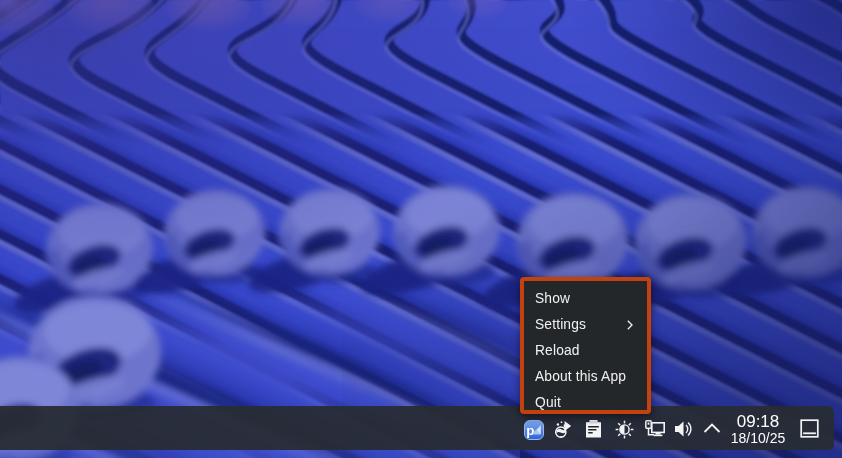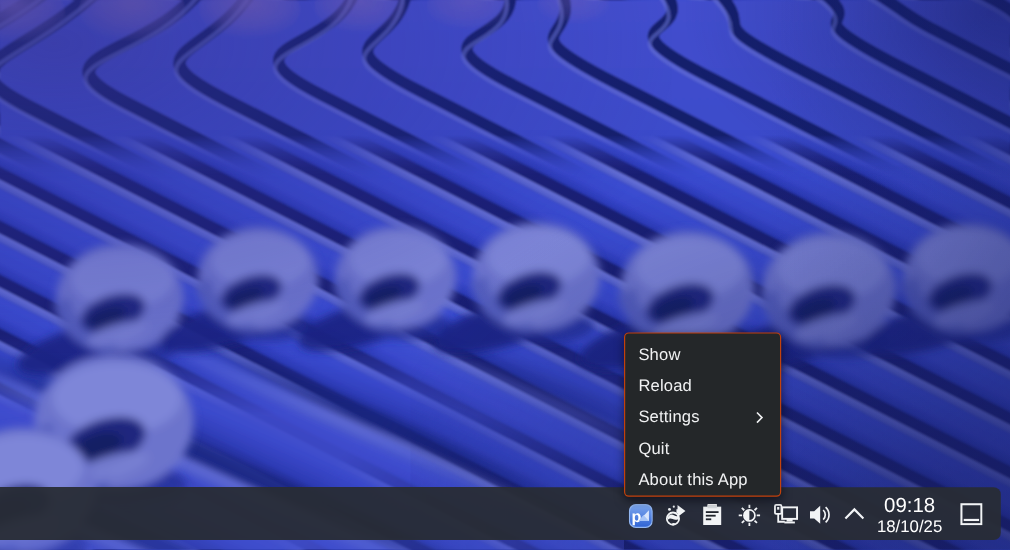--- a/index.html
+++ b/index.html
@@ -1,20 +1,20 @@
 <!DOCTYPE html>
 <html><head><meta charset="utf-8">
 <style>
 html,body{margin:0;padding:0;width:842px;height:458px;overflow:hidden;background:#2a38a2;
 font-family:"Liberation Sans",sans-serif;}
 #wall{position:absolute;left:0;top:0;}
 #panel{position:absolute;left:0;top:406px;width:834px;height:44px;background:rgba(40,44,53,0.95);
 border-radius:0 6px 6px 0;}
 #menu{position:absolute;left:520px;top:277px;width:131px;height:137px;background:#242729;
-border-radius:4px;box-shadow:0 3px 8px rgba(0,0,10,0.5);border:1px solid #c2410c;box-sizing:border-box;}
+border-radius:4px;box-shadow:0 3px 8px rgba(0,0,10,0.5);border:4px solid #c2410c;box-sizing:border-box;}
 #menu .it{height:26px;line-height:26px;padding-left:11px;color:#f0f1f2;font-size:13.8px;letter-spacing:0.15px;position:relative;}
 #menu .wrap{padding-top:5px;}
 .sub{position:absolute;right:14.5px;top:7.5px;width:6px;height:10px;}
 #clock{position:absolute;left:724px;top:413px;width:68px;text-align:center;color:#ffffff;}
 #t1{font-size:17px;line-height:17px;}
 #t2{font-size:14px;line-height:13px;margin-top:2px;}
 </style></head>
 <body>
 <div id="wall"><svg width="842" height="458" viewBox="0 0 842 458">
 <defs>
@@ -489,19 +489,19 @@
 <rect x="1.2" y="1.2" width="16.6" height="16.6" fill="none" stroke="#f2f4f6" stroke-width="1.7"></rect>
 <rect x="3.1" y="13.4" width="12.8" height="1.8" fill="#f2f4f6"></rect>
 </svg>
 <div id="clock">
     <div id="t1">09:18</div>
     <div id="t2">18/10/25</div>
   </div>
 <div id="menu">
     <div class="wrap">
 <div class="it">Show</div>
-<div class="it">Reload</div>
 <div class="it">Settings<svg class="sub" viewBox="0 0 6 10">
           <path d="M 0.8 0.8 L 5 5 L 0.8 9.2" stroke="#f0f1f2" stroke-width="1.3" fill="none"></path>
         </svg></div>
+<div class="it">Reload</div>
+<div class="it">About this App</div>
 <div class="it">Quit</div>
-<div class="it">About this App</div>
 </div>
   </div>
 </body></html>

